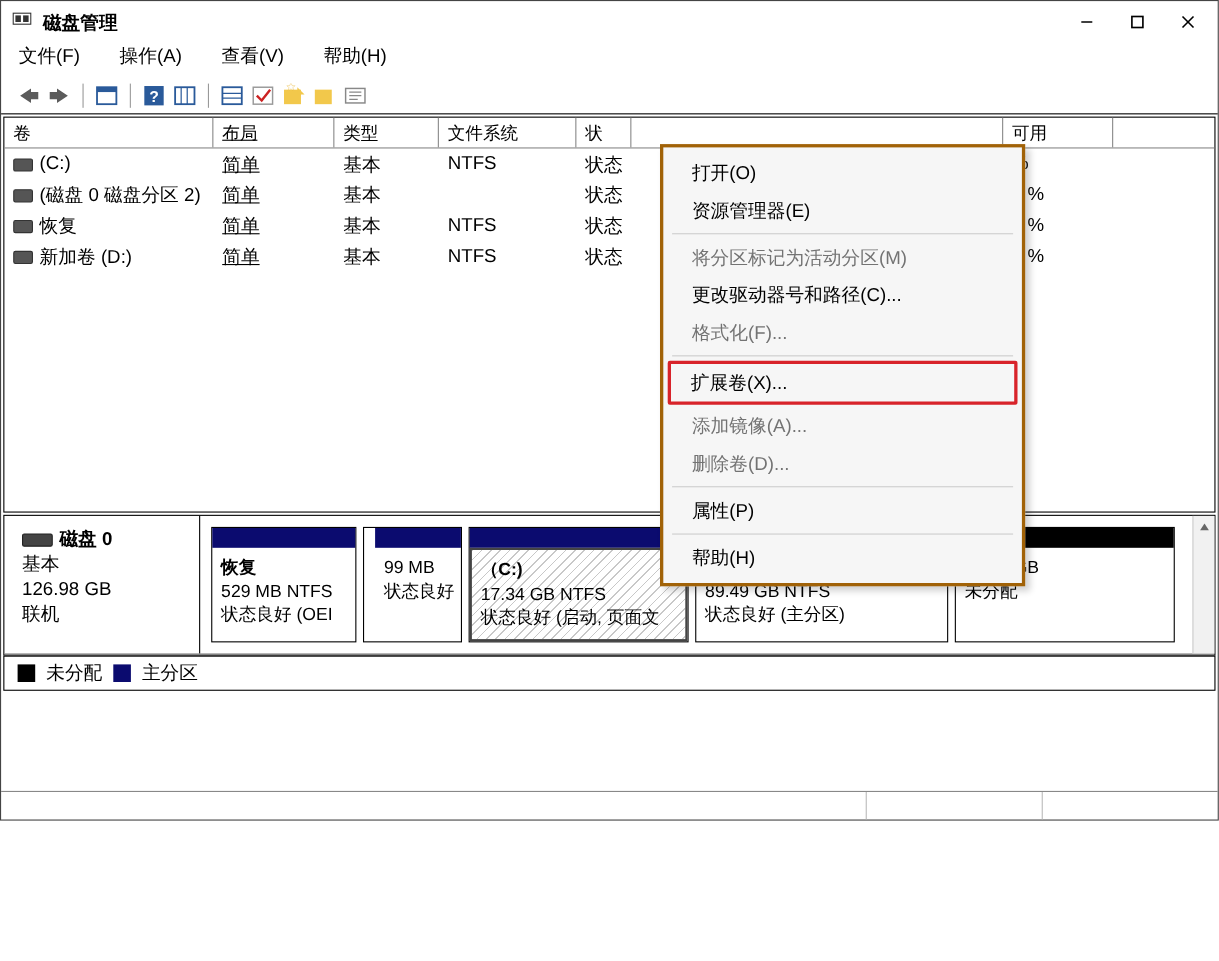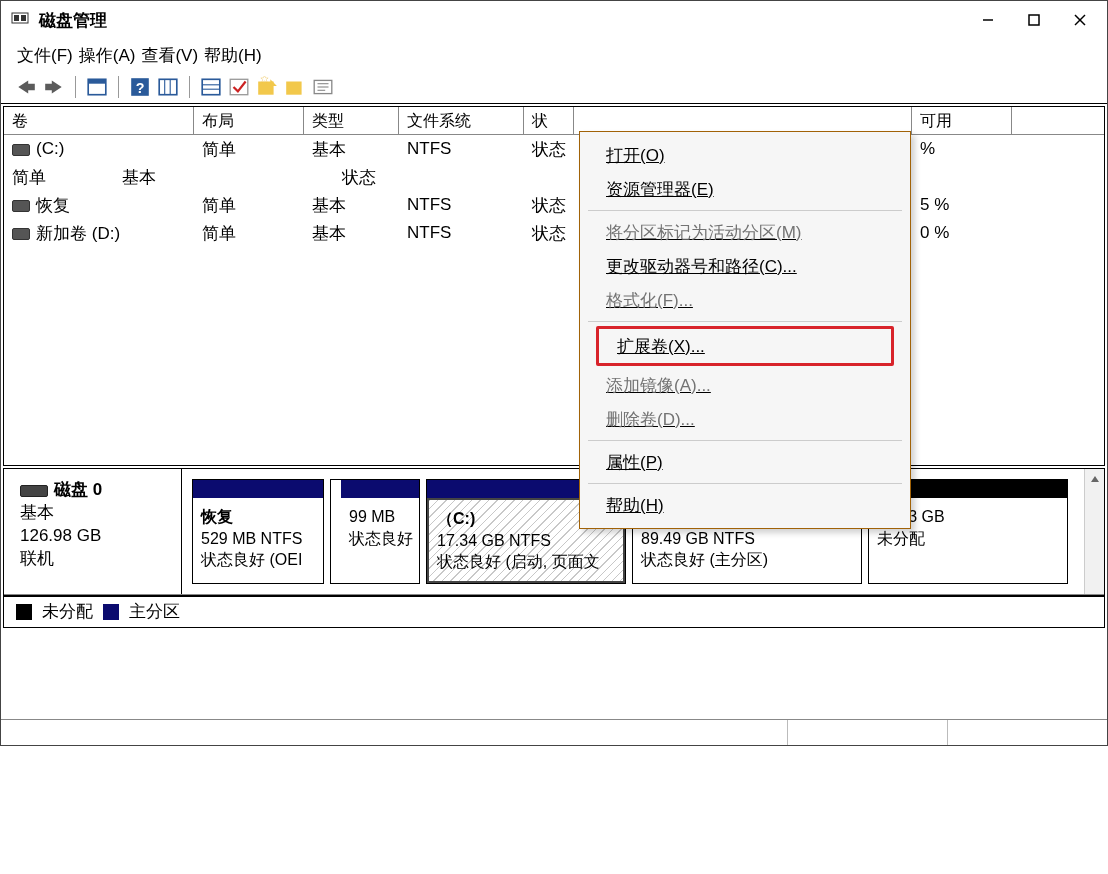--- a/index.html
+++ b/index.html
@@ -5,44 +5,44 @@
   * { box-sizing: border-box; }
   body { margin:0; padding:0; font-family: "Microsoft YaHei", "Segoe UI", sans-serif; font-size:15px; background:#fff; }
   .window { width:1108px; height:746px; border:1px solid #444; display:flex; flex-direction:column; position:relative; }
   .titlebar { height:38px; display:flex; align-items:center; padding:0 4px 0 10px; }
   .titlebar .icon-spot svg { width:18px; height:18px; }
   .titlebar .title { margin-left:10px; font-weight:600; font-size:17px; }
   .win-controls { margin-left:auto; display:flex; }
   .win-btn { width:46px; height:32px; display:flex; align-items:center; justify-content:center; }
   .win-btn svg { width:14px; height:14px; }
 
-  .menubar { height:32px; display:flex; align-items:center; gap:6px; padding-left:16px; font-size:17px; }
+  .menubar { height:32px; display:flex; gap:36px; padding-left:16px; font-size:17px; }
   .menubar > div { }
 
   .toolbar { height:32px; display:flex; align-items:center; gap:6px; padding:0 14px; }
   .tbtn { width:22px; height:22px; display:flex; align-items:center; justify-content:center; }
   .tsep { width:1px; height:22px; background:#999; margin:0 4px; }
 
   .content { flex:1; display:flex; flex-direction:column; border-top:1px solid #000; overflow:hidden; }
   .table-pane { border:1px solid #000; margin:2px; flex:0 0 360px; display:flex; flex-direction:column; }
   .t-head { display:flex; height:28px; border-bottom:1px solid #888; }
   .th { border-right:1px solid #888; padding:4px 8px; font-size:16px; overflow:hidden; white-space:nowrap; }
   .t-body { flex:1; }
   .t-row { display:flex; height:28px; align-items:center; }
   .td { padding:2px 8px; font-size:17px; overflow:hidden; white-space:nowrap; }
-  .c0{width:190px;} .c1{width:110px;} .c2{width:95px;} .c3{width:125px;} .c4{width:50px;}
+  .c0{width:190px;} .c1{width:110px;text-decoration:underline;} .c2{width:95px;} .c3{width:125px;} .c4{width:50px;}
   .c5{width:338px;} .c6{width:100px;}
   .disk-ico { display:inline-flex; width:18px; height:12px; background:#555; border-radius:2px; vertical-align:middle; margin-right:6px; border:1px solid #333; }
 
   
-  .ctx-menu { position:absolute; top:130px; left:578px; width:332px; background:#f6f6f6; border:1px solid #a16207; box-shadow:4px 4px 6px rgba(0,0,0,0.18); padding:6px 0;text-decoration:underline; }
+  .ctx-menu { position:absolute; top:130px; left:599px; width:332px; background:#f6f6f6; border:3px solid #a16207; box-shadow:4px 4px 6px rgba(0,0,0,0.18); padding:6px 0; }
   .ctx-item { height:34px; display:flex; align-items:center; padding:0 26px; font-size:17px; }
   .ctx-item.disabled { color:#737373; }
   .ctx-sep { height:1px; background:#ccc; margin:4px 8px; }
-  .ctx-item.highlight { border:3px solid #d8232a; border-radius:2px; height:40px; margin:2px 16px; padding:0 18px; }
+  .ctx-item.highlight { border:3px solid #d8232a; border-radius:2px; height:40px; margin:2px 4px; padding:0 18px; }
 
   .graphical-pane { border:1px solid #000; margin:0 2px; display:flex; flex-direction:column; }
   .disk-row { display:flex; border-bottom:1px solid #888; }
   .disk-info { width:178px; padding:10px 16px; border-right:1px solid #000; font-size:17px; line-height:1.35; }
   .disk-info .d-icon { display:inline-block; width:28px; height:12px; background:#444; border:1px solid #222; border-radius:2px; vertical-align:middle; margin-right:6px;}
   .disk-info .cd-icon { display:inline-block; width:18px; height:18px; border:2px solid #555; border-radius:50%; vertical-align:middle; margin-right:6px; position:relative;}
   .disk-info .cd-icon::after{content:"";position:absolute;width:4px;height:4px;border:1px solid #555;border-radius:50%;top:5px;left:5px;}
   .disk-partitions { flex:1; display:flex; padding:10px; gap:6px; position:relative; }
   .part { border:1px solid #000; display:flex; flex-direction:column; }
   .part-bar { height:18px; background:#0b0b6f; }
@@ -188,20 +188,21 @@
           <div class="t-row">
             <div class="td c0"><span class="disk-ico"></span>(C:)</div>
             <div class="td c1">简单</div>
             <div class="td c2">基本</div>
             <div class="td c3">NTFS</div>
             <div class="td c4">状态</div>
             <div class="td c5"></div>
             <div class="td c6">%</div>
           </div>
           <div class="t-row">
+            <div class="td c0"><span class="disk-ico"></span>(磁盘 0 磁盘分区 2)</div>
             <div class="td c1">简单</div>
             <div class="td c2">基本</div>
             <div class="td c3"></div>
             <div class="td c4">状态</div>
             <div class="td c5"></div>
             <div class="td c6">0 %</div>
           </div>
           <div class="t-row">
             <div class="td c0"><span class="disk-ico"></span>恢复</div>
             <div class="td c1">简单</div>

